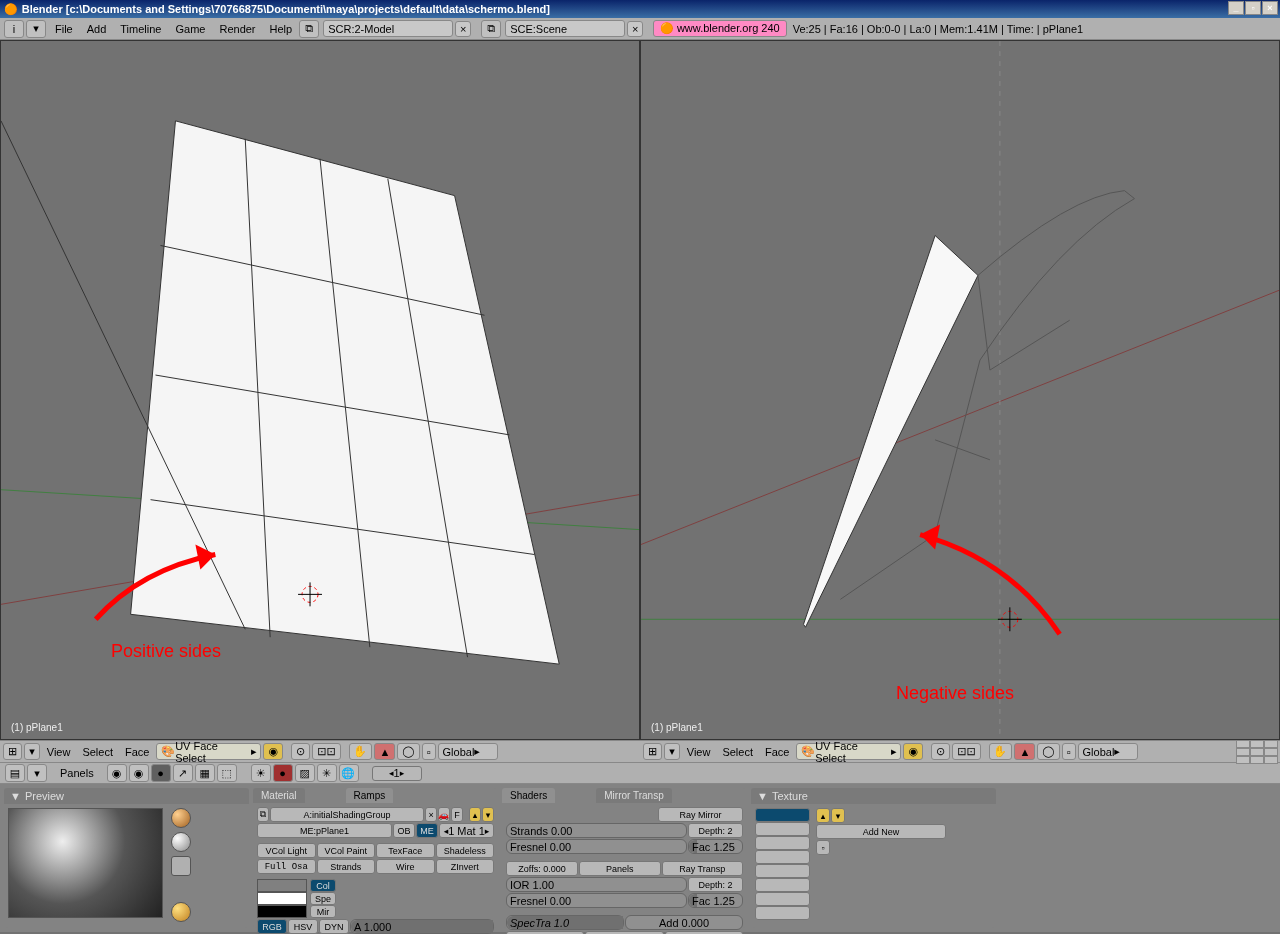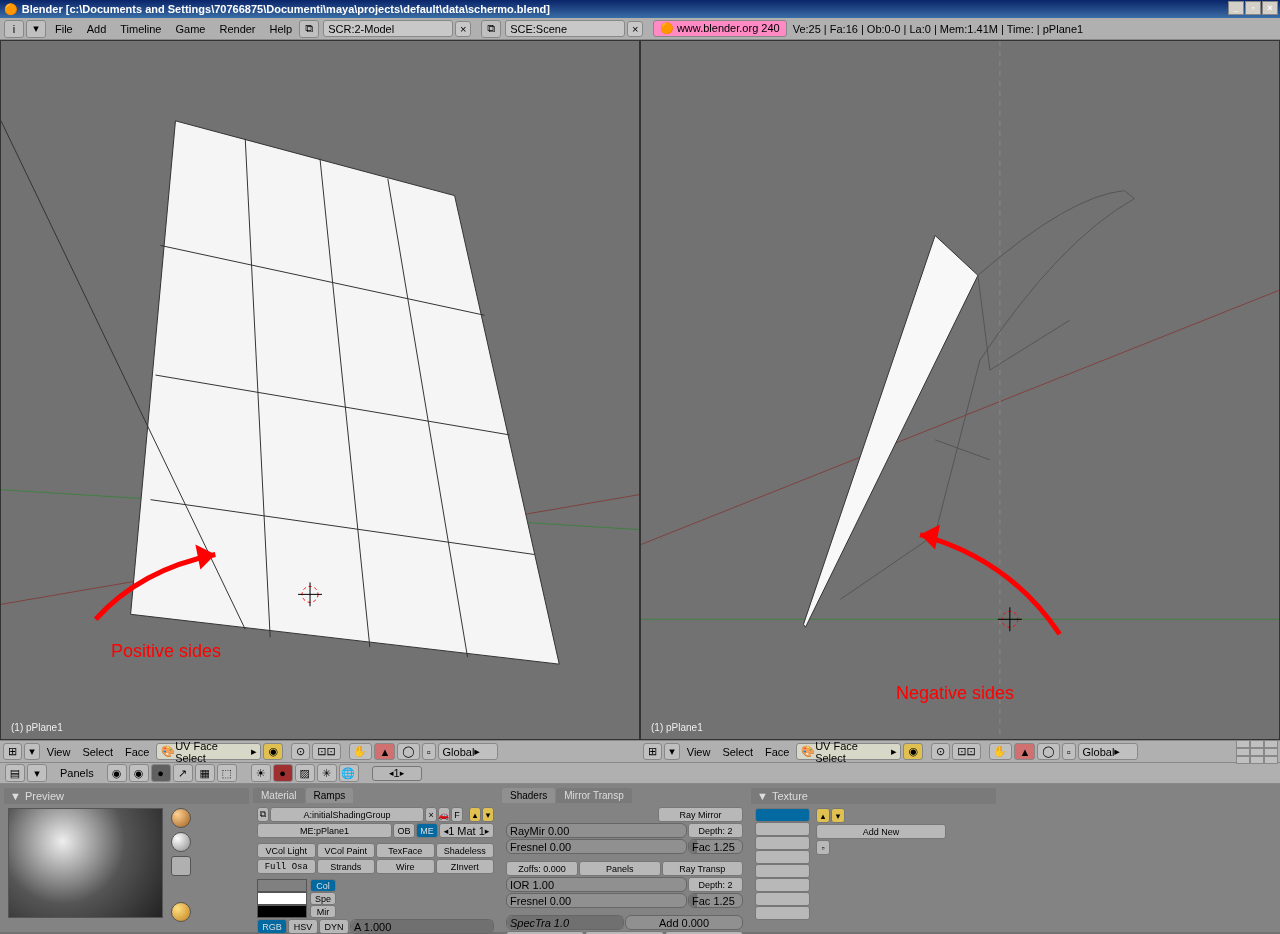--- a/index.html
+++ b/index.html
@@ -31,26 +31,26 @@
 .panels-area { background: #838383; height: 148px; display: flex; padding: 4px; gap: 4px; }
 .panel { background: #838383; border-radius: 4px; }
 .panel-header { background: #7a7a7a; color: #ddd; padding: 2px 6px; font-size: 10px; border-radius: 3px 3px 0 0; display: flex; align-items: center; }
 .panel-header .tri { margin-right: 4px; }
 .panel-body { padding: 4px; }
 
 .preview-box { width: 155px; height: 110px; background: radial-gradient(circle at 35% 30%, #eee, #555 50%, #222); border: 1px solid #555; }
 .sphere-col { display: flex; flex-direction: column; gap: 4px; padding-left: 8px;}
 .sphere { width: 20px; height: 20px; border-radius: 50%; background: radial-gradient(circle at 30% 30%, #fff, #888); border:1px solid #555;}
 
-.tabs { display: flex; }
+.tabs { display: flex; gap: 40px; }
 .tab { background: #909090; padding: 2px 8px; font-size: 10px; border-radius: 3px 3px 0 0; margin-right: 1px; }
 .tab.active { background: #7a7a7a; color: #ddd; }
 .field-row { display: flex; gap: 1px; margin-bottom: 1px; }
 .btn-small { background: #b8b8b8; border: 1px solid #777; font-size: 9px; padding: 1px 3px; border-radius: 3px; height: 15px; display:flex;align-items:center;justify-content:center;}
-.btn-small.dark { background: #0369a1; color: #ddd; }
+.btn-small.dark { background: #0c4a6e; color: #ddd; }
 .slider { background: #909090; border: 1px solid #666; height: 15px; font-size: 9px; padding: 0 3px; border-radius: 6px; display: flex; align-items: center; position: relative; }
 .slider .fill { position: absolute; left: 0; top: 0; bottom: 0; background: #707070; border-radius: 6px 0 0 6px; }
 .slider span { position: relative; z-index: 1; }
 .color-swatch { width: 50px; height: 13px; border: 1px solid #555; }
 
 .grid-btns { display: grid; grid-template-columns: repeat(3,14px); grid-template-rows: repeat(3,8px); gap:0; margin-left:2px;}
 .grid-btns div { background:#c0c0c0; border:1px solid #888;}
 </style>
 </head>
 <body>
@@ -296,21 +296,21 @@
       <div class="tab">Shaders</div>
       <div class="tab active">Mirror Transp</div>
     </div>
     <div class="panel-body">
       <div class="field-row">
           <div style="flex:1;"></div>
           <div class="btn-small" style="width:85px;">Ray Mirror</div>
         </div>
       <div class="field-row">
         <div class="slider" style="flex:2;">
-            <span>RayMir 0.00</span>
+            <span>Strands 0.00</span>
           </div>
         <div class="btn-small" style="width:55px;">Depth: 2</div>
       </div>
       <div class="field-row">
         <div class="slider" style="flex:2;">
             <span>Fresnel 0.00</span>
           </div>
         <div class="slider" style="width:55px;">
             <div class="fill" style="width:15%;"></div>
             <span>Fac 1.25</span>

